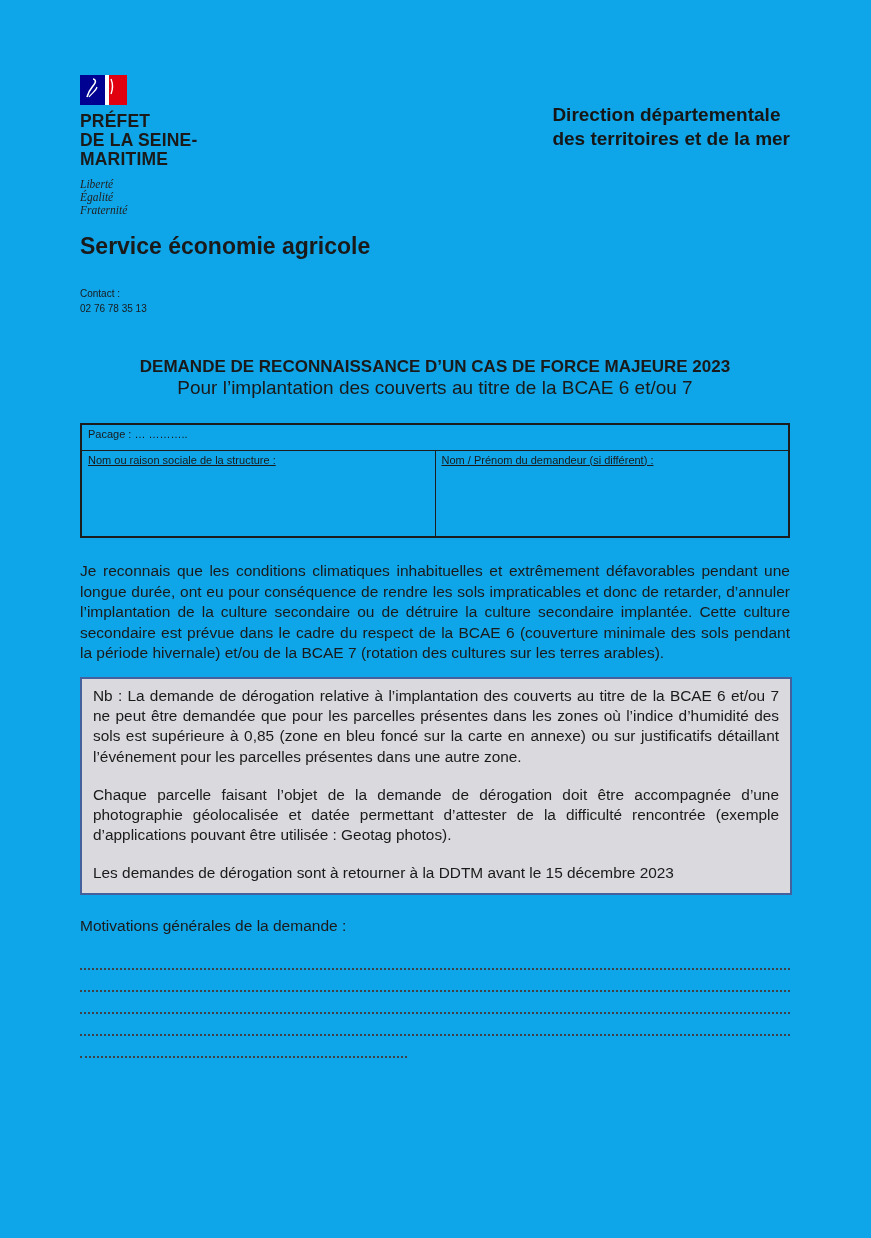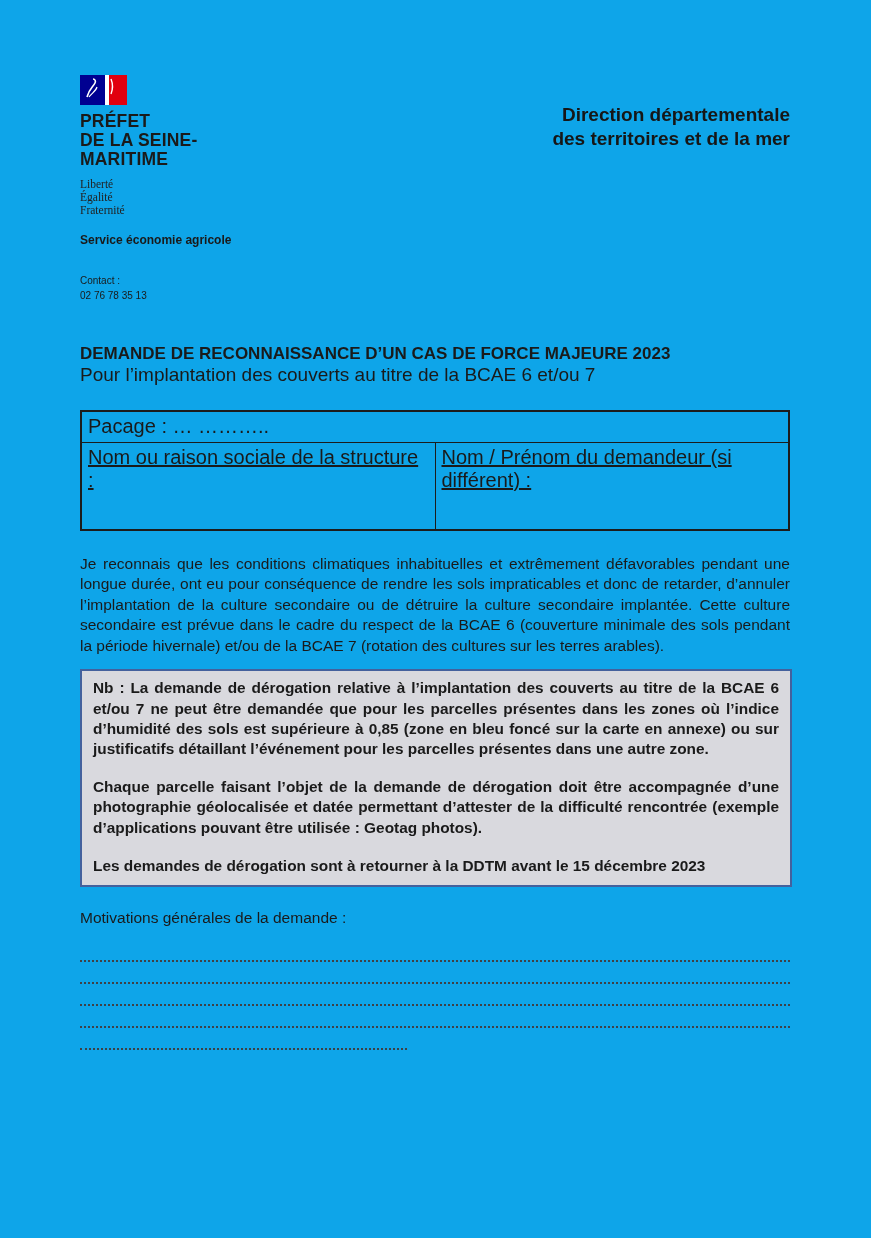--- a/index.html
+++ b/index.html
@@ -23,46 +23,46 @@
 
   
   .header-row{display:flex;justify-content:space-between;align-items:flex-start;}
   .logo-block{width:260px;}
   .flag{display:flex;width:47px;height:30px;margin-bottom:7px;position:relative;}
   .flag .b{width:25px;height:30px;background:var(--flag_blue);position:relative;}
   .flag .w{width:4px;height:30px;background:#ffffff;}
   .flag .r{width:18px;height:30px;background:var(--flag_red);}
   .flag svg{position:absolute;left:0;top:0;}
   .prefet{font-weight:bold;font-size:17.5px;line-height:19px;letter-spacing:.2px;}
-  .motto{margin-top:9px;font-family:"Liberation Serif", serif;font-size:11.5px;line-height:13px;color:#222;}
-  .direction{margin-top:28px;text-align:right;font-weight:bold;font-size:19px;line-height:24px;color:#161616;}
+  .motto{margin-top:9px;font-family:"Liberation Serif", serif;font-style:italic;font-size:11.5px;line-height:13px;color:#222;}
+  .direction{margin-top:28px;text-align:left;font-weight:bold;font-size:19px;line-height:24px;color:#161616;}
 
-  .service{margin-top:16px;font-weight:bold;font-size:12px;}
+  .service{margin-top:16px;font-weight:bold;font-size:23px;}
   .contact{margin-top:27px;font-size:10px;line-height:14.5px;}
 
   
-  .doc-title{margin-top:40px;}
+  .doc-title{margin-top:40px;text-align:center;}
   .doc-title .t1{font-weight:bold;font-size:17px;line-height:22px;}
   .doc-title .t2{font-weight:normal;font-size:19px;line-height:20px;}
 
   
   .id-table{margin-top:25px;width:710px;border-collapse:collapse;border:2px solid var(--table_border);}
-  .id-table td{border:1.5px solid var(--table_border);font-size:20px;padding:3px 6px 4px 6px;vertical-align:top;}
+  .id-table td{border:1.5px solid var(--table_border);font-size:11px;padding:3px 6px 4px 6px;vertical-align:top;}
   .id-table .pacage-row td{height:26px;}
   .id-table .name-row td{height:87px;width:50%;text-decoration:underline;}
 
   
   .declaration{margin-top:23px;width:710px;font-size:15.5px;line-height:20.6px;text-align:justify;}
 
   
   .nb-box{
     margin-top:13px;width:712px;background:var(--nb_bg);
     border:2px solid var(--nb_border);
     padding:7px 11px 9px 11px;
-    font-size:15.4px;line-height:20.2px;text-align:justify;font-weight:bold;
+    font-size:15.4px;line-height:20.2px;text-align:justify;
   }
   .nb-box p + p{margin-top:18px;}
 
   
   .motivations{margin-top:22px;width:710px;}
   .motivations-label{font-size:15.5px;}
   .motivation-lines{margin-top:13px;}
   .ruled-line{height:22px;border-bottom:2px dotted var(--dot_color);}
 </style>
 </head>

